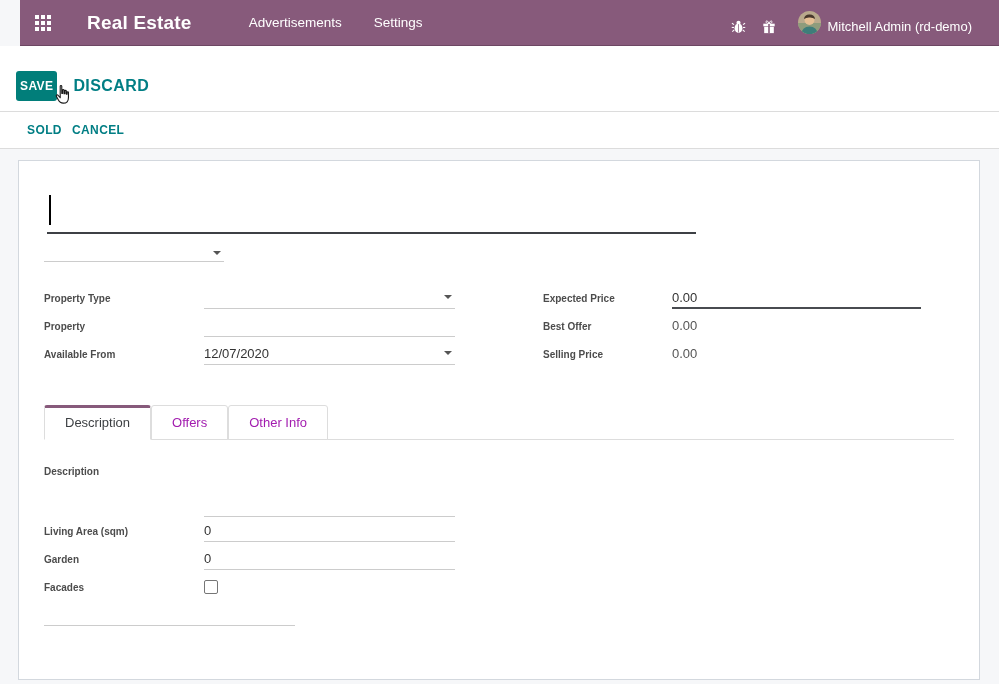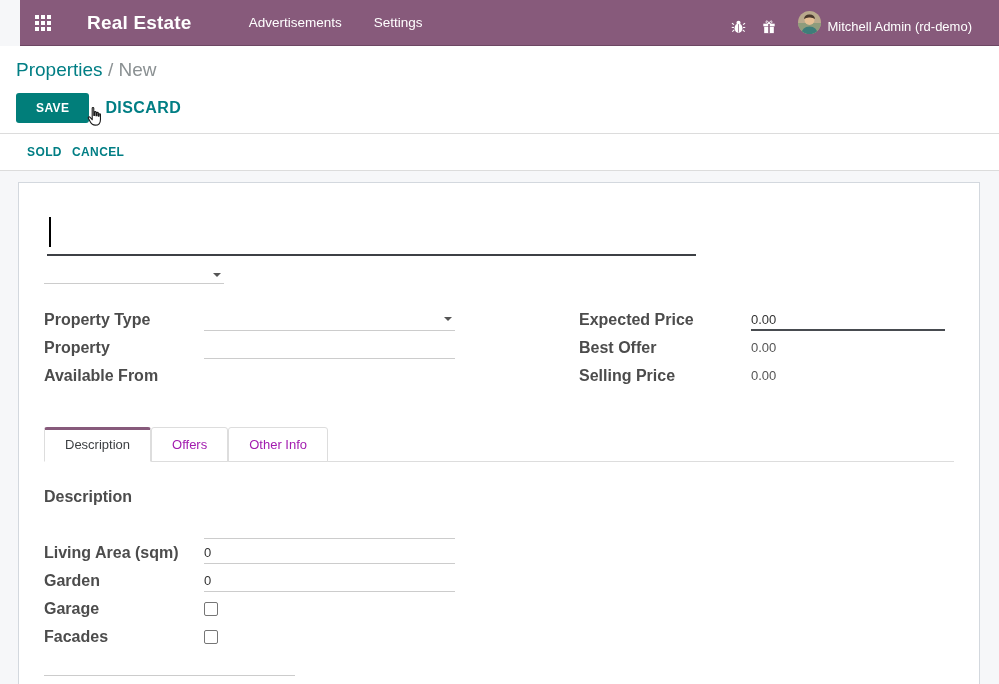--- a/index.html
+++ b/index.html
@@ -28,41 +28,41 @@
   .nav-menus .menu-item{cursor:pointer;}
   .nav-right{margin-left:auto;display:flex;align-items:flex-end;padding-right:27px;font-size:13px;}
   .nav-icon{width:30px;display:flex;justify-content:center;cursor:pointer;}
   .avatar{width:23px;height:23px;border-radius:50%;overflow:hidden;margin-left:14px;margin-right:7px;flex-shrink:0;}
   
   .control-panel{background:#fff;border-bottom:1px solid #dcdcdc;padding:13px 16px 10px;}
   .breadcrumb{font-size:19px;color:#8b9193;}
   .breadcrumb .bc-active{color:var(--accent);cursor:pointer;}
   .cp-buttons{display:flex;align-items:center;gap:16px;margin-top:12px;}
   .btn-save{position:relative;background:var(--save-button-bg);color:#fff;border:none;border-radius:3px;
-    font-size:12px;font-weight:700;letter-spacing:.4px;padding:8px 20px;cursor:pointer;font-family:inherit;}
+    font-size:12px;font-weight:700;letter-spacing:.4px;padding:8px 4px;cursor:pointer;font-family:inherit;}
   .btn-discard{background:none;border:none;color:var(--accent);font-size:16px;font-weight:700;letter-spacing:.4px;cursor:pointer;font-family:Liberation Sans, sans-serif;}
   .hand-cursor{position:absolute;right:-15px;bottom:-8px;pointer-events:none;}
   
   .statusbar{height:37px;background:#fff;border-bottom:1px solid #dcdcdc;display:flex;align-items:center;gap:10px;padding-left:27px;}
   .statusbar .sb-btn{background:none;border:none;color:var(--accent);font-size:12px;font-weight:700;letter-spacing:.4px;cursor:pointer;font-family:inherit;}
   
   .content{padding:11px 18px;}
   .sheet{width:962px;min-height:520px;background:#fff;border:1px solid var(--sheet-border);padding:25px 25px 0;}
   .title-field{margin-left:3px;width:649px;height:48px;border-bottom:2px solid #3d4045;position:relative;cursor:text;}
   .text-caret{position:absolute;left:2px;top:9px;width:2px;height:30px;background:#000;}
   .tags-field{margin-top:9px;width:180px;height:19px;border-bottom:1px solid #ccc;position:relative;cursor:text;}
   .caret-down{position:absolute;right:3px;top:8px;width:0;height:0;
     border-left:4px solid transparent;border-right:4px solid transparent;border-top:4px solid #555;}
   .groups{display:flex;margin-top:22px;}
   .group{display:flex;flex-direction:column;}
   .group.left{width:455px;}
   .group.right{width:402px;margin-left:44px;}
   .frow{display:flex;align-items:center;height:28px;}
-  .flabel{width:160px;flex-shrink:0;font-size:16px;font-weight:700;color:var(--label-color);}
-  .group.right .flabel{width:172px;margin-left:36px;}
+  .flabel{width:160px;flex-shrink:0;font-size:10px;font-weight:700;color:var(--label-color);}
+  .group.right .flabel{width:129px;}
   .fvalue{position:relative;width:251px;height:22px;line-height:21px;font-size:13px;color:#333;border-bottom:1px solid #ccc;cursor:text;}
   .group.right .fvalue{width:249px;}
   .fvalue.required{border-bottom:2px solid #484b50;}
   .fvalue.readonly{border-bottom:none;color:#555;cursor:default;}
   
   .notebook{margin-top:37px;display:flex;border-bottom:1px solid #ddd;}
   .tab{padding:9px 20px;font-size:13px;color:#667;cursor:pointer;border:1px solid transparent;margin-bottom:-1px;border-top-left-radius:3px;border-top-right-radius:3px;}
   .tab.inactive{border-color:#ddd;background:#fff;color:#a21caf;}
   .tab.active{border:1px solid #ddd;border-bottom-color:#fff;border-top:3px solid var(--tab-active-border);
     background:#fff;color:#3c3f42;padding-top:7px;}
@@ -126,25 +126,20 @@
         <circle cx="11.5" cy="9" r="5" fill="#e5bf94"></circle>
         <path d="M6 8 Q6.5 3.2 11.5 3.4 Q16.5 3.2 17 8 Q14.5 6.2 11.5 6.4 Q8.5 6.2 6 8Z" fill="#47372b"></path>
         <path d="M3.5 23 Q4 15.5 11.5 15.5 Q19 15.5 19.5 23 Z" fill="#3e7d7a"></path>
       </svg>
     </span>
     <span>Mitchell Admin (rd-demo)</span>
   </div>
 </nav>
 
 <div class="control-panel">
-  <div class="breadcrumb">
-    <span class="bc-active">Properties</span>
-    <span>/</span>
-    <span>New</span>
-  </div>
   <div class="cp-buttons">
     <button class="btn-save">
       <span>SAVE</span>
       <span class="hand-cursor">
         <svg width="19" height="22" viewBox="0 0 20 24">
           <path d="M7.5 2.5 C7.5 1.3 9.2 1.3 9.2 2.5 L9.2 10.2 L10.1 10.3 L10.1 6.9 C10.1 5.8 11.7 5.8 11.7 6.9 L11.7 10.5 L12.6 10.6 L12.6 7.7 C12.6 6.7 14.1 6.7 14.1 7.7 L14.1 11 L15 11.1 L15 9.3 C15 8.3 16.5 8.3 16.5 9.3 L16.5 14.6 C16.5 18.6 14.2 20.9 10.8 20.9 C8 20.9 6.6 19.7 5.2 17 L3.3 13.3 C2.8 12.3 4.2 11.3 5 12.2 L7.5 15 Z" fill="#fff" stroke="#1a1a1a" stroke-width="1.2" stroke-linejoin="round"></path>
         </svg>
       </span>
     </button>
     <button class="btn-discard">DISCARD</button>
@@ -179,20 +174,24 @@
           </span>
         </div>
         <div class="frow">
           <span class="flabel">Property</span>
           <span class="fvalue">
             <span></span>
           </span>
         </div>
         <div class="frow">
           <span class="flabel">Available From</span>
+          <span class="fvalue">
+            <span>12/07/2020</span>
+            <span class="caret-down"></span>
+          </span>
         </div>
       </div>
 
       <div class="group right">
         <div class="frow">
           <span class="flabel">Expected Price</span>
           <span class="fvalue required">
             <span>0.00</span>
           </span>
         </div>
@@ -226,24 +225,20 @@
           <span>0</span>
         </span>
       </div>
       <div class="frow">
         <span class="flabel">Garden</span>
         <span class="fvalue">
           <span>0</span>
         </span>
       </div>
       <div class="frow">
-        <span class="flabel">Garage</span>
-        <span class="checkbox"></span>
-      </div>
-      <div class="frow">
         <span class="flabel">Facades</span>
         <span class="checkbox"></span>
       </div>
       <div class="frow">
 
         <span class="fvalue">
           
         </span>
       </div>
     </div>

